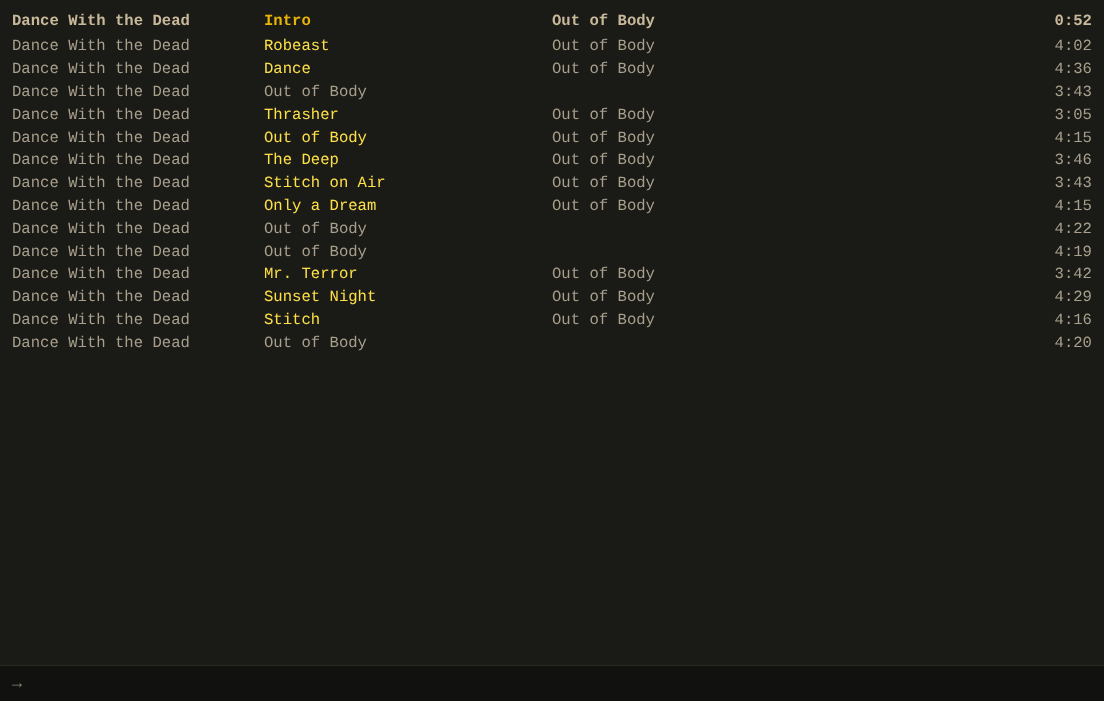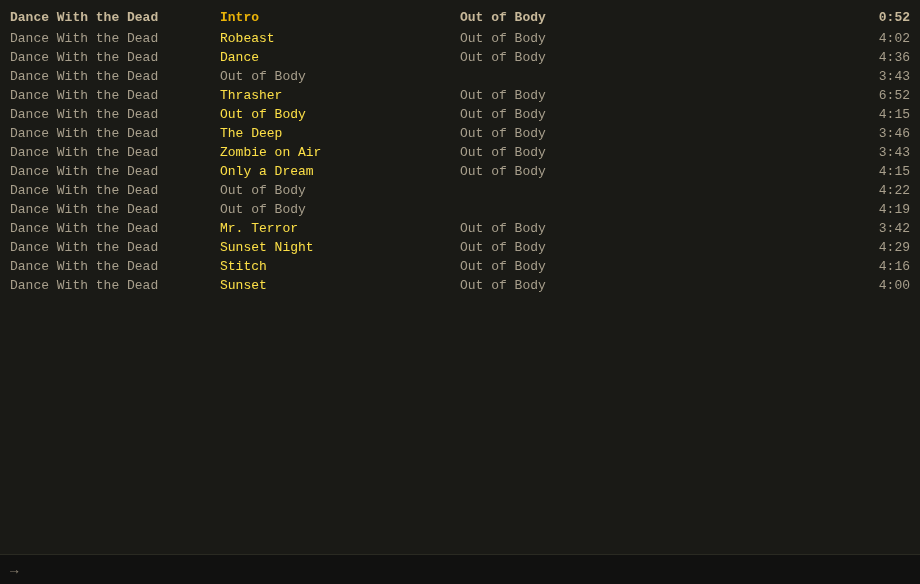--- a/index.html
+++ b/index.html
@@ -115,37 +115,37 @@
     </div>
       <div class="track-row">
       <span class="col-artist">Dance With the Dead</span>
       <span class="col-album">Out of Body</span>
       <span class="col-duration">3:43</span>
     </div>
       <div class="track-row">
       <span class="col-artist">Dance With the Dead</span>
       <span class="col-title">Thrasher</span>
       <span class="col-album">Out of Body</span>
-      <span class="col-duration">6:52</span>
+      <span class="col-duration">3:05</span>
     </div>
       <div class="track-row">
       <span class="col-artist">Dance With the Dead</span>
       <span class="col-title">Out of Body</span>
       <span class="col-album">Out of Body</span>
       <span class="col-duration">4:15</span>
     </div>
       <div class="track-row">
       <span class="col-artist">Dance With the Dead</span>
       <span class="col-title">The Deep</span>
       <span class="col-album">Out of Body</span>
       <span class="col-duration">3:46</span>
     </div>
       <div class="track-row">
       <span class="col-artist">Dance With the Dead</span>
-      <span class="col-title">Zombie on Air</span>
+      <span class="col-title">Stitch on Air</span>
       <span class="col-album">Out of Body</span>
       <span class="col-duration">3:43</span>
     </div>
       <div class="track-row">
       <span class="col-artist">Dance With the Dead</span>
       <span class="col-title">Only a Dream</span>
       <span class="col-album">Out of Body</span>
       <span class="col-duration">4:15</span>
     </div>
       <div class="track-row">
@@ -171,23 +171,22 @@
       <span class="col-duration">4:29</span>
     </div>
       <div class="track-row">
       <span class="col-artist">Dance With the Dead</span>
       <span class="col-title">Stitch</span>
       <span class="col-album">Out of Body</span>
       <span class="col-duration">4:16</span>
     </div>
       <div class="track-row">
       <span class="col-artist">Dance With the Dead</span>
-      <span class="col-title">Sunset</span>
       <span class="col-album">Out of Body</span>
-      <span class="col-duration">4:00</span>
+      <span class="col-duration">4:20</span>
     </div>
     </div>
 
 </div>
 
 <div class="bottom-bar">
   <span class="arrow-icon">→</span>
 </div>
 
 </body></html>

